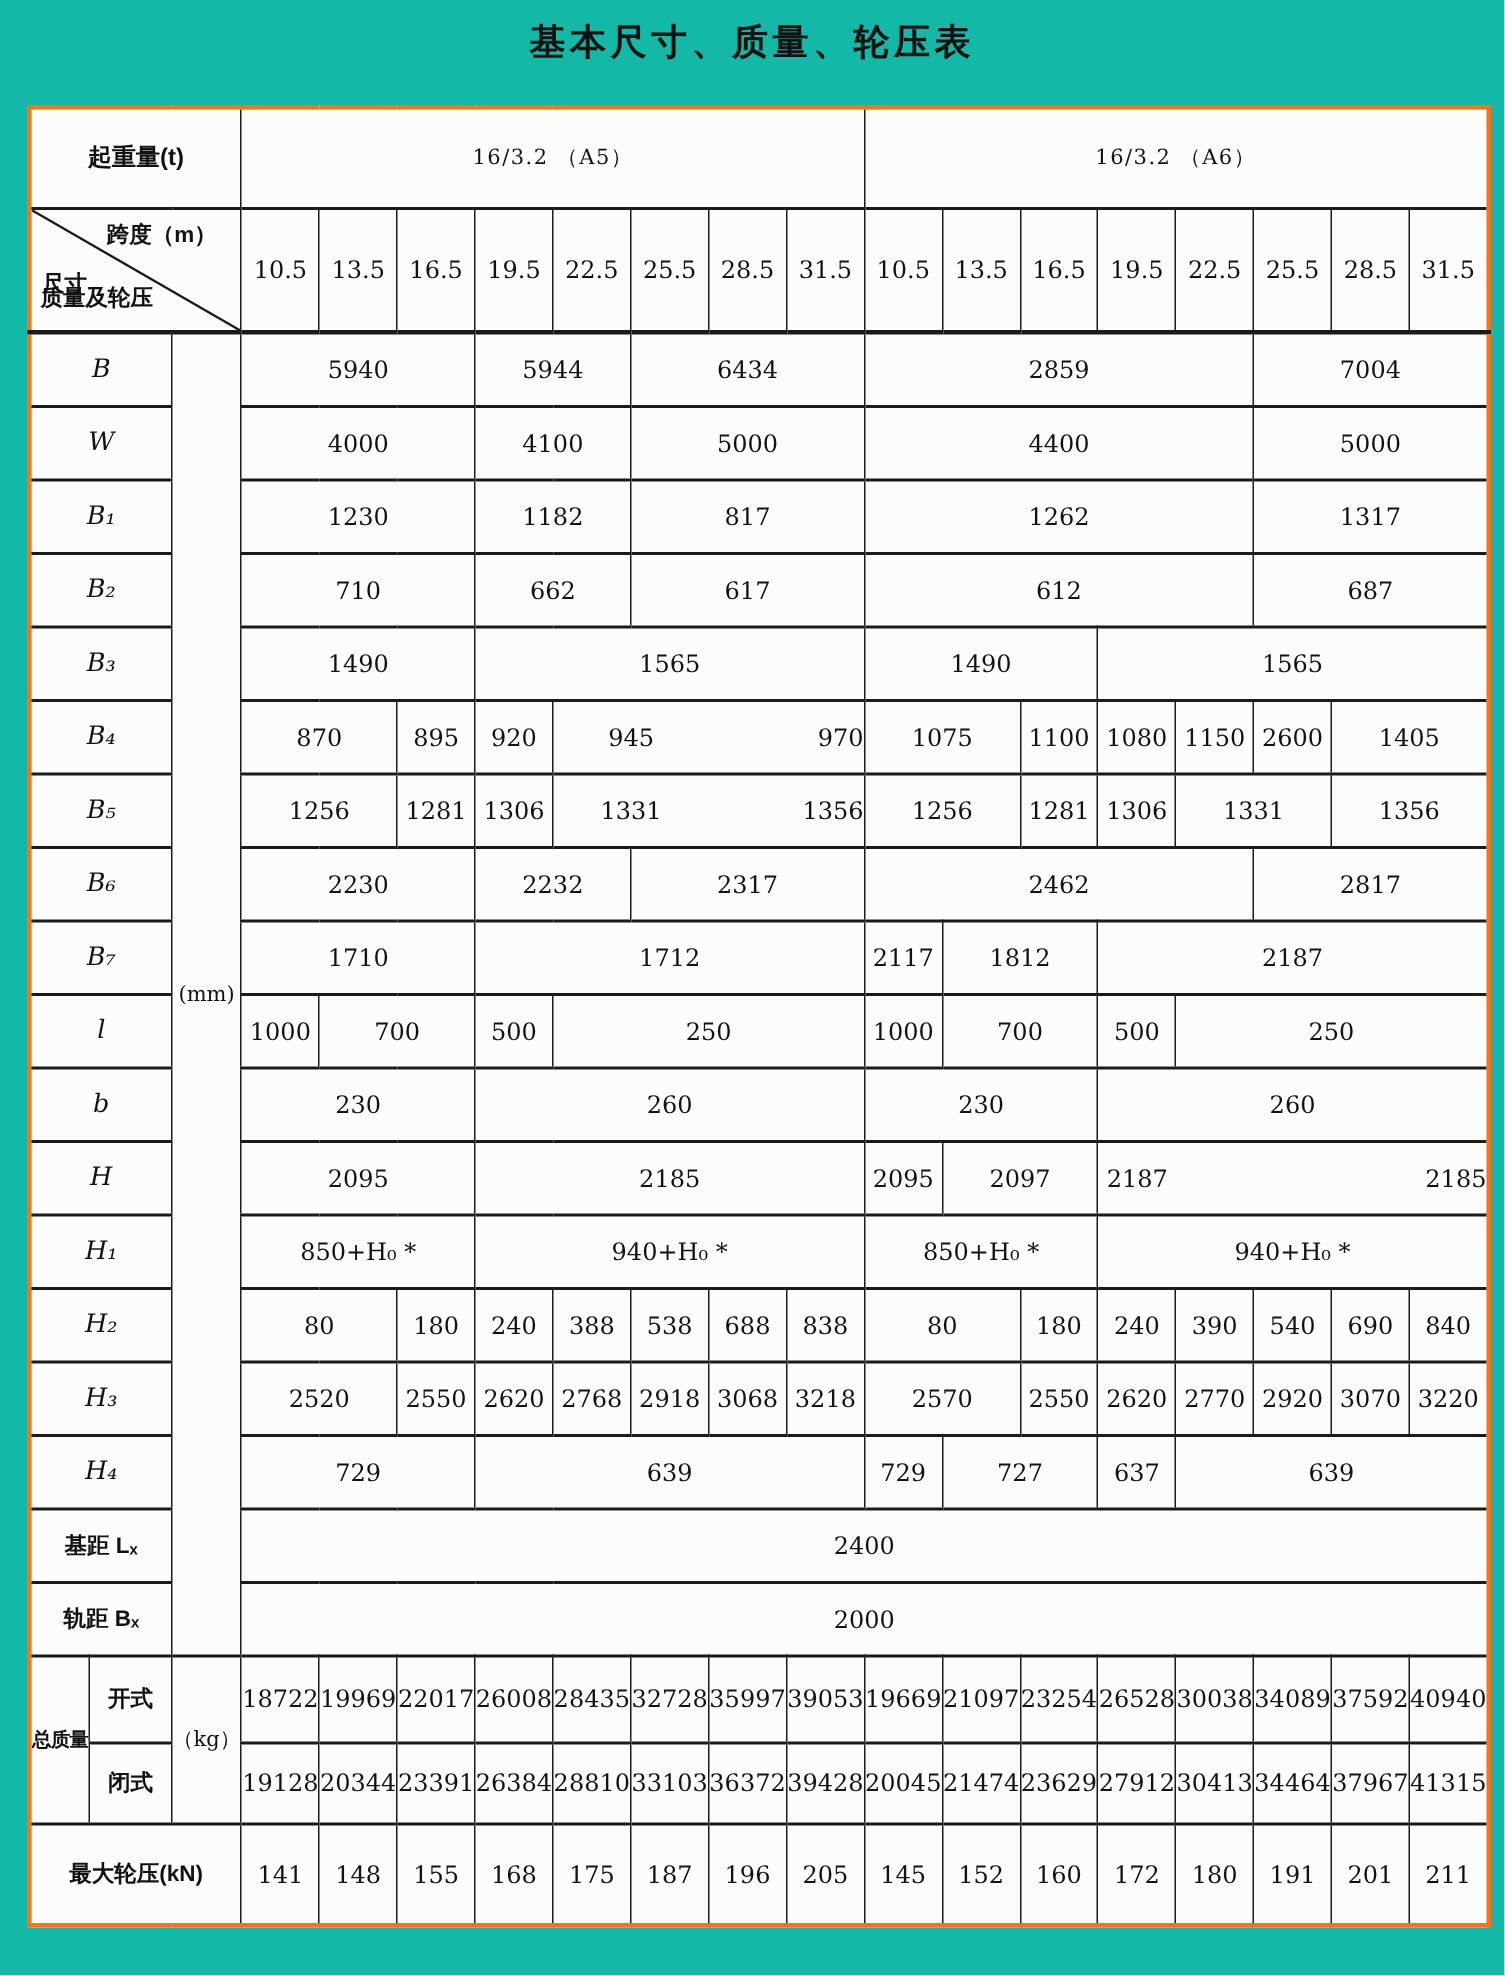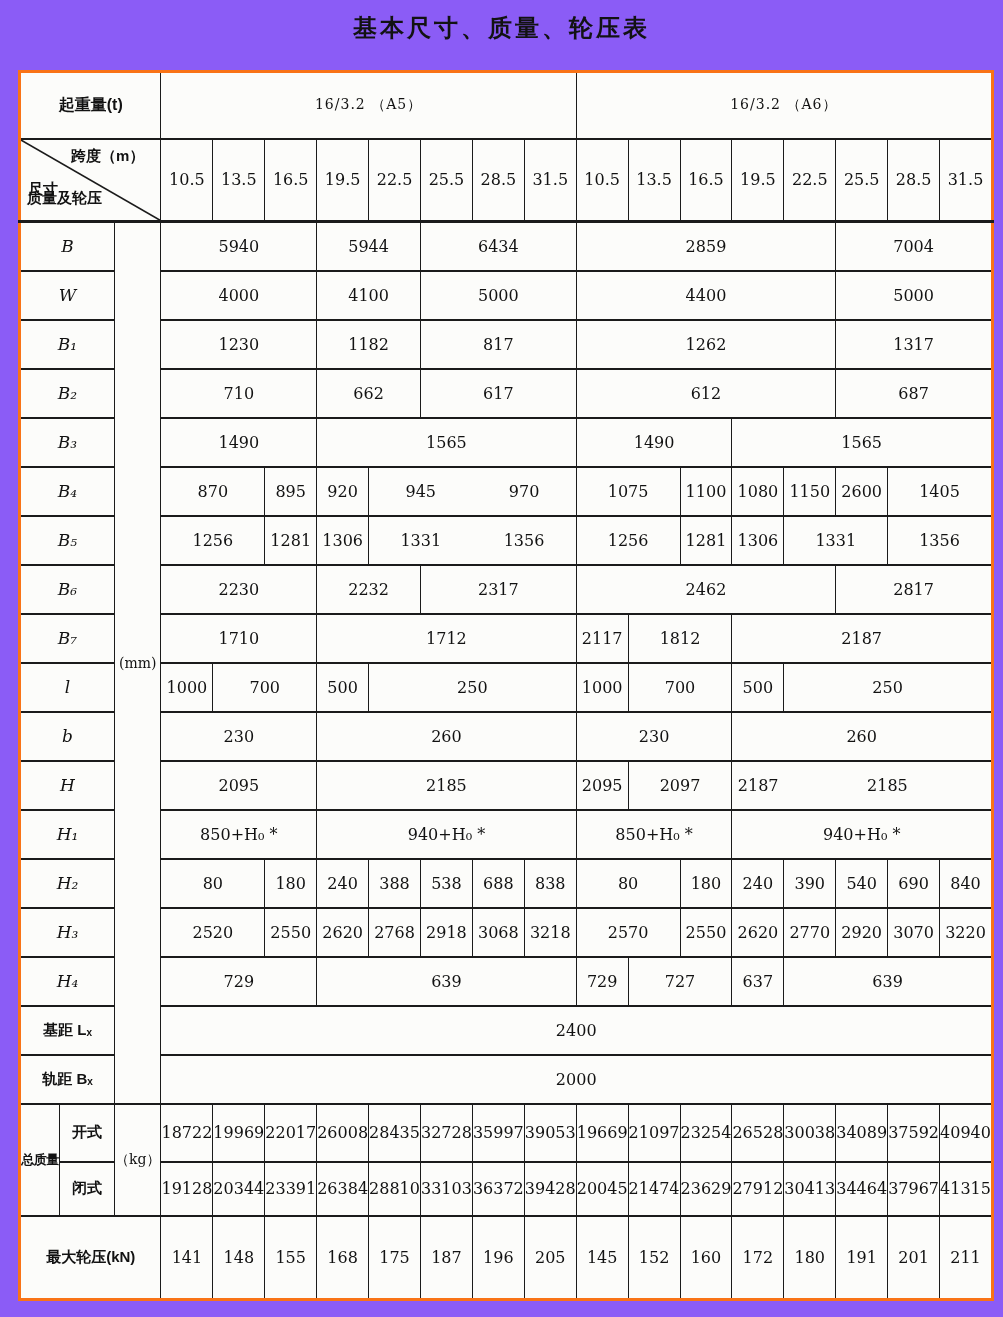--- a/index.html
+++ b/index.html
@@ -1,17 +1,17 @@
 <!DOCTYPE html>
 <html><head>
 <meta charset="utf-8">
 <style>
   html,body{margin:0;padding:0;background:#e9e9e6;}
   .page{
-    width:1003px;height:1317px;margin:0 auto;background:#8b5cf6;
+    width:1003px;height:1317px;margin:0 auto;background:#14b8a6;
     box-sizing:border-box;position:relative;
     font-family:"Liberation Sans",sans-serif;color:#121212;overflow:hidden;
   }
   .title{
     text-align:center;margin:0;padding-top:12px;
     font-size:24px;font-weight:700;letter-spacing:3px;
     font-family:"Liberation Sans",sans-serif;
   }
   table.spec{
     border-collapse:collapse;table-layout:fixed;
@@ -21,32 +21,32 @@
   td{
     border:1.5px solid #1b1b1b;border-top-width:2px;border-bottom-width:2px;
     text-align:center;vertical-align:middle;padding:0;overflow:hidden;
     font-family:"DejaVu Serif",serif;font-size:16px;
   }
   tr{height:49px;}
   tr:nth-child(1){height:67px;}
   tr:nth-child(2){height:83px;}
   tr:nth-child(21){height:58px;}
   tr:nth-child(22){height:54px;}
-  tr:nth-child(23){height:84px;}
+  tr:nth-child(23){height:68px;}
   tr:nth-child(2) td{border-bottom-width:3px;}
   tr:nth-child(20) td{border-bottom-width:2.5px;}
   tr:nth-child(21) td:first-child{font-size:13px;letter-spacing:-0.5px;white-space:nowrap;}
   td.val,td.spn{font-size:16px;}
   td.hnum{font-size:14px;letter-spacing:1px;text-align:center;}
   td.hcn{font-family:"Liberation Sans",sans-serif;font-weight:700;font-size:16px;}
   td.lit{font-style:italic;font-size:17px;}
   td.lcn{font-family:"Liberation Sans",sans-serif;font-weight:700;font-size:15px;}
   td.unit{font-size:14px;}
   td.nr{border-right-style:hidden;}
-  td.nl{border-left-style:hidden;}
+  td.nl{border-left-style:hidden;text-align:right;}
   td.diag{position:relative;padding:0;}
   .dwrap{position:absolute;top:0;left:0;right:0;bottom:0;}
   .dline{position:absolute;top:0;left:0;width:100%;height:100%;display:block;}
   .dtxt{position:absolute;font-family:"Liberation Sans",sans-serif;font-weight:700;font-size:15px;white-space:nowrap;}
   .dtop{top:7px;right:16px;}
   .dmid{top:40px;left:7px;}
   .dbot{bottom:12px;left:6px;margin-top:16px;}
   .footnote{
     margin:13px 0 0 18px;font-size:15px;font-weight:700;
     font-family:"Liberation Sans",sans-serif;letter-spacing:0.5px;

